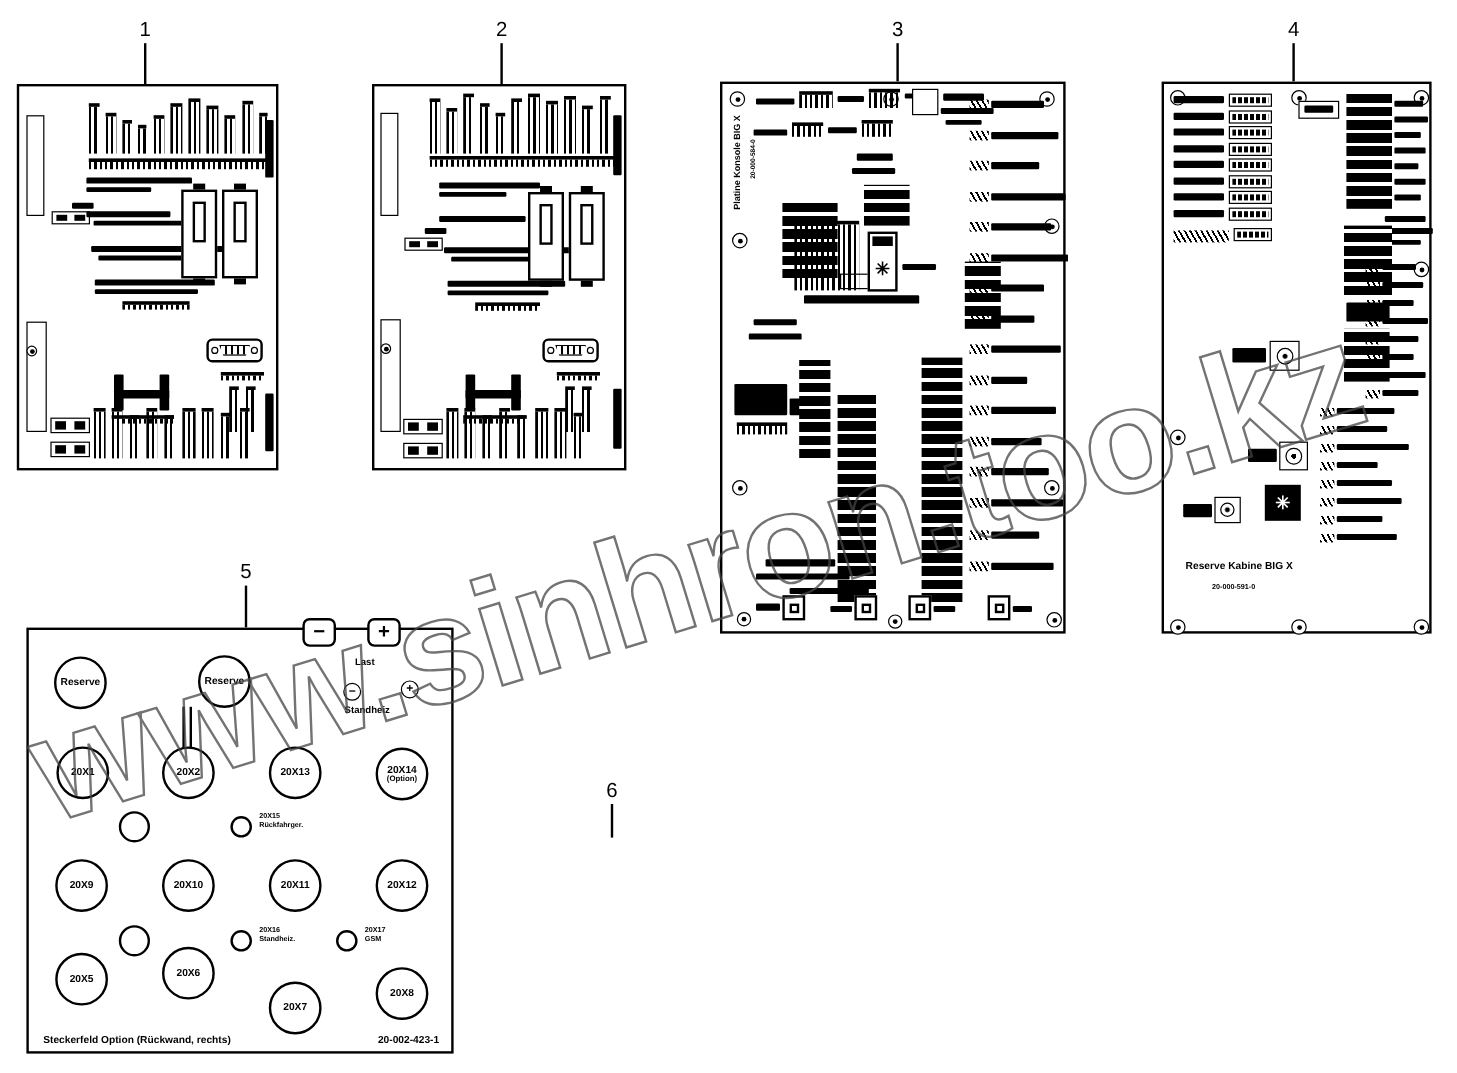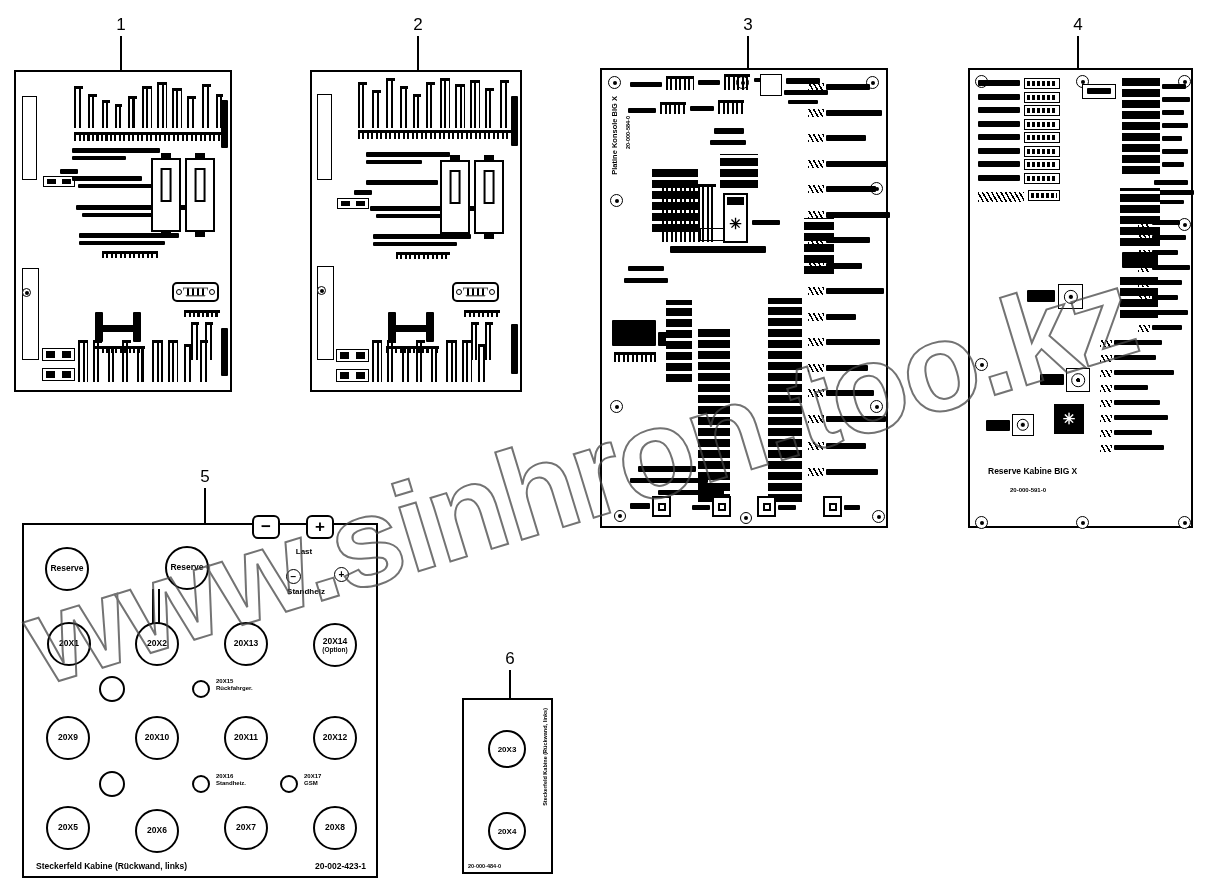--- a/index.html
+++ b/index.html
@@ -545,44 +545,34 @@
     <div class="sml" style="left:192px;top:248px">
         <span>20X16</span>
         <span>Standheiz.</span>
       </div>
     <div class="smc" style="left:256px;top:250px"></div>
     <div class="sml" style="left:280px;top:248px">
         <span>20X17</span>
         <span>GSM</span>
       </div>
 
-    <div class="bigc" style="left:22px;top:281px">
+    <div class="bigc" style="left:22px;top:269px">
         <span>20X5</span>
       </div>
-    <div class="bigc" style="left:111px;top:284px">
+    <div class="bigc" style="left:111px;top:264px">
         <span>20X6</span>
       </div>
-    <div class="bigc" style="left:200px;top:281px">
+    <div class="bigc" style="left:200px;top:293px">
         <span>20X7</span>
       </div>
     <div class="bigc" style="left:289px;top:281px">
         <span>20X8</span>
       </div>
 
-    <div class="p5foot" style="left:12px">Steckerfeld Kabine (Rückwand, links)</div>
+    <div class="p5foot" style="left:12px">Steckerfeld Option (Rückwand, rechts)</div>
     <div class="p5foot" style="right:10px">20-002-423-1</div>
   <div class="d-vline" style="left: 128px; top: 64px; width: 1.5px; height: 34px;"></div>
       <div class="d-vline" style="left: 134px; top: 64px; width: 1.5px; height: 34px;"></div>
     </div>
 
-  <div class="panel" id="p6" style="left:462px;top:698px;width:91px;height:176px">
-    <div class="p6c" style="left:24px;top:30px">
-        <span>20X3</span>
-      </div>
-    <div class="p6c" style="left:24px;top:112px">
-        <span>20X4</span>
-      </div>
-    <div class="p6side">Steckerfeld Kabine (Rückwand, links)</div>
-    <div class="p6pn">20-000-484-0</div>
-  </div>
 
   <div class="watermark">www.sinhron.too.kz</div>
 </div>
 
 </body></html>

